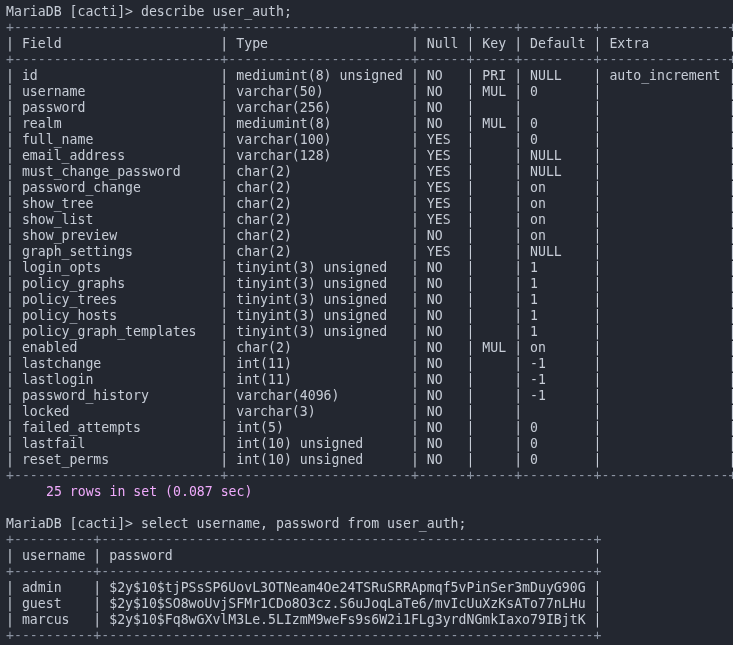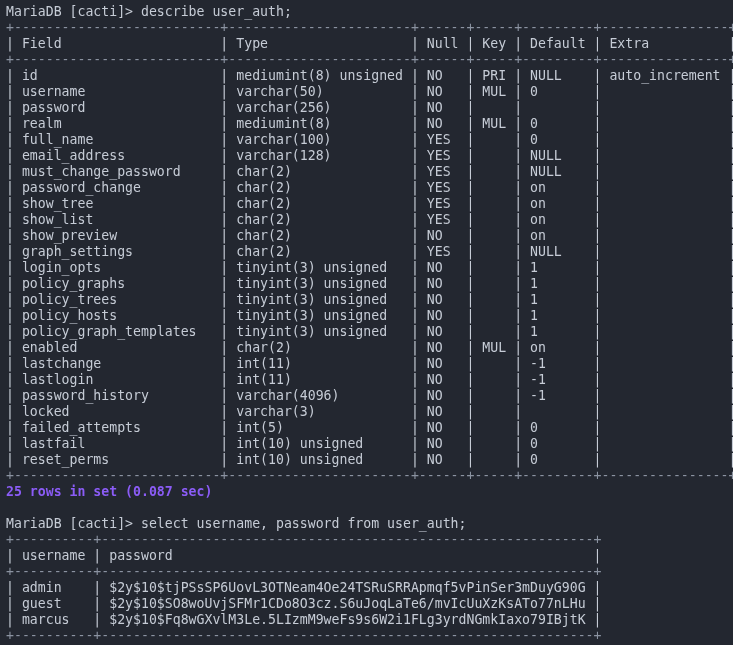--- a/index.html
+++ b/index.html
@@ -32,22 +32,23 @@
   .line {
     white-space: pre;
     height: 16px;
     line-height: 16px;
     font-family: "DejaVu Sans Mono", "Liberation Mono", monospace;
   }
   .rule {
     color: #8b93a1;
   }
   .bold-white {
-    color: #8b5cf6;
-    font-weight: bold;
+    color: #f0abfc;
+    font-weight: normal;
+    margin-left: 40px;
   }
   .blank {
     height: 16px;
   }
 </style>
 </head>
 <body>
 
 <div id="terminal"><div class="line">MariaDB [cacti]&gt; describe user_auth;</div><div class="line rule">+--------------------------+-----------------------+------+-----+---------+----------------+</div><div class="line">| Field                    | Type                  | Null | Key | Default | Extra          |</div><div class="line rule">+--------------------------+-----------------------+------+-----+---------+----------------+</div><div class="line">| id                       | mediumint(8) unsigned | NO   | PRI | NULL    | auto_increment |</div><div class="line">| username                 | varchar(50)           | NO   | MUL | 0       |                |</div><div class="line">| password                 | varchar(256)          | NO   |     |         |                |</div><div class="line">| realm                    | mediumint(8)          | NO   | MUL | 0       |                |</div><div class="line">| full_name                | varchar(100)          | YES  |     | 0       |                |</div><div class="line">| email_address            | varchar(128)          | YES  |     | NULL    |                |</div><div class="line">| must_change_password     | char(2)               | YES  |     | NULL    |                |</div><div class="line">| password_change          | char(2)               | YES  |     | on      |                |</div><div class="line">| show_tree                | char(2)               | YES  |     | on      |                |</div><div class="line">| show_list                | char(2)               | YES  |     | on      |                |</div><div class="line">| show_preview             | char(2)               | NO   |     | on      |                |</div><div class="line">| graph_settings           | char(2)               | YES  |     | NULL    |                |</div><div class="line">| login_opts               | tinyint(3) unsigned   | NO   |     | 1       |                |</div><div class="line">| policy_graphs            | tinyint(3) unsigned   | NO   |     | 1       |                |</div><div class="line">| policy_trees             | tinyint(3) unsigned   | NO   |     | 1       |                |</div><div class="line">| policy_hosts             | tinyint(3) unsigned   | NO   |     | 1       |                |</div><div class="line">| policy_graph_templates   | tinyint(3) unsigned   | NO   |     | 1       |                |</div><div class="line">| enabled                  | char(2)               | NO   | MUL | on      |                |</div><div class="line">| lastchange               | int(11)               | NO   |     | -1      |                |</div><div class="line">| lastlogin                | int(11)               | NO   |     | -1      |                |</div><div class="line">| password_history         | varchar(4096)         | NO   |     | -1      |                |</div><div class="line">| locked                   | varchar(3)            | NO   |     |         |                |</div><div class="line">| failed_attempts          | int(5)                | NO   |     | 0       |                |</div><div class="line">| lastfail                 | int(10) unsigned      | NO   |     | 0       |                |</div><div class="line">| reset_perms              | int(10) unsigned      | NO   |     | 0       |                |</div><div class="line rule">+--------------------------+-----------------------+------+-----+---------+----------------+</div><div class="line bold-white">25 rows in set (0.087 sec)</div><div class="line blank"> </div><div class="line">MariaDB [cacti]&gt; select username, password from user_auth;</div><div class="line rule">+----------+--------------------------------------------------------------+</div><div class="line">| username | password                                                     |</div><div class="line rule">+----------+--------------------------------------------------------------+</div><div class="line">| admin    | $2y$10$tjPSsSP6UovL3OTNeam4Oe24TSRuSRRApmqf5vPinSer3mDuyG90G |</div><div class="line">| guest    | $2y$10$SO8woUvjSFMr1CDo8O3cz.S6uJoqLaTe6/mvIcUuXzKsATo77nLHu |</div><div class="line">| marcus   | $2y$10$Fq8wGXvlM3Le.5LIzmM9weFs9s6W2i1FLg3yrdNGmkIaxo79IBjtK |</div><div class="line rule">+----------+--------------------------------------------------------------+</div></div>
 

